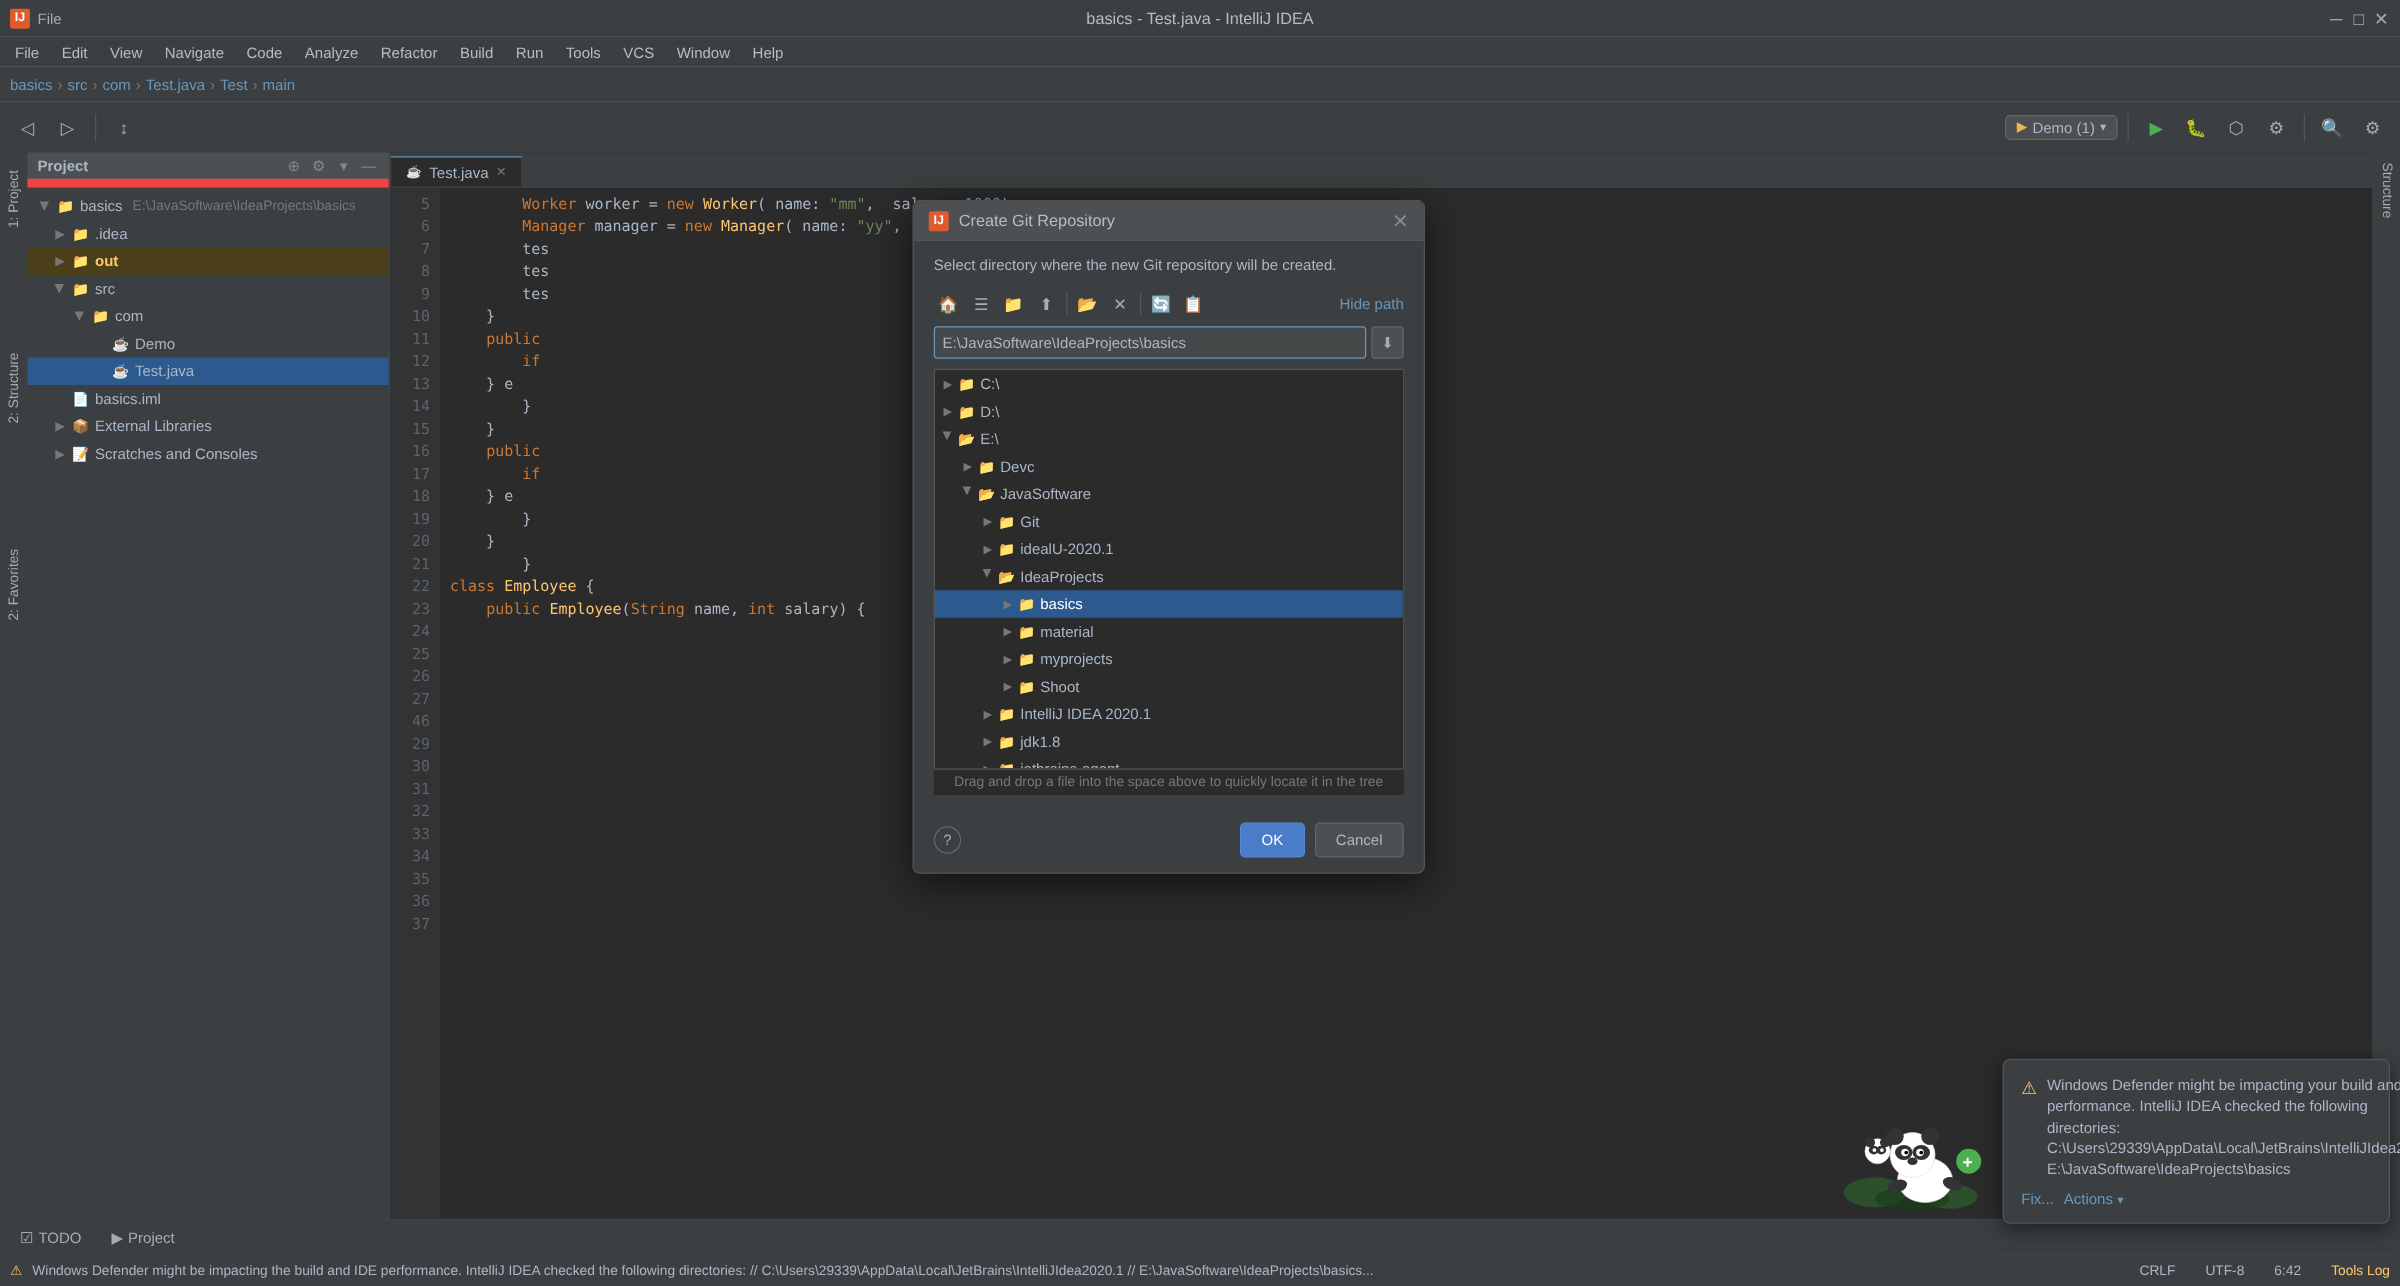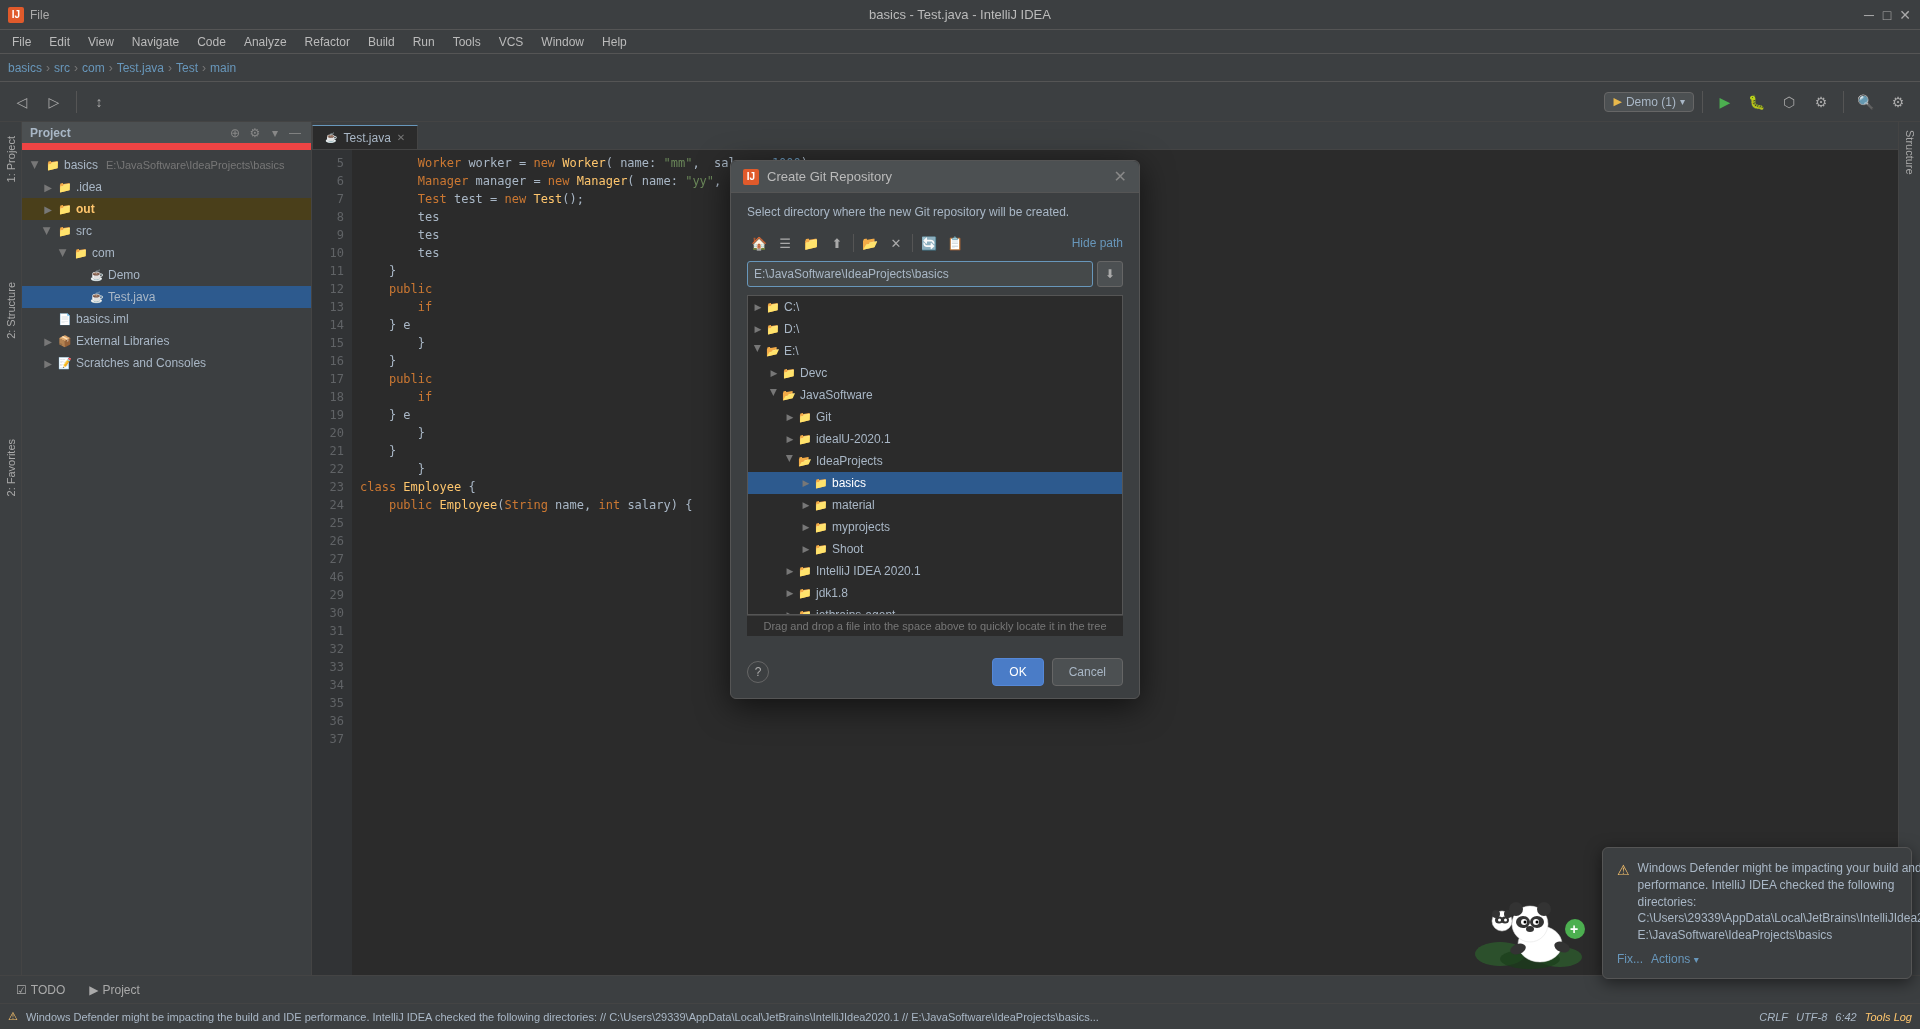--- a/index.html
+++ b/index.html
@@ -307,21 +307,21 @@
       background: #3c3f41;
       display: flex;
       align-items: center;
       justify-content: space-between;
       padding: 0 8px;
       font-size: 11px;
       color: #a9b7c6;
       border-top: 1px solid #444;
     }
     #status-left { display: flex; align-items: center; gap: 8px; }
-    #status-right { display: flex; align-items: center; gap: 8px; font-style: italic; }
+    #status-right { display: flex; align-items: center; gap: 24px; }
     .status-warn { color: #ffc66d; }
 
     
     #bottom-bar {
       height: 28px;
       background: #3c3f41;
       display: flex;
       align-items: center;
       padding: 0 8px;
       gap: 8px;
@@ -803,21 +803,20 @@
           <div>32</div>
           <div>33</div>
           <div>34</div>
         <div>35</div>
           <div>36</div>
           <div>37</div>
       </div>
       <div id="code-content">
         <div class="code-line">        <span class="kw">Worker</span> worker = <span class="kw">new</span> <span class="fn">Worker</span>( name: <span class="str">"mm"</span>,  salary: <span class="num">1000</span>);</div>
         <div class="code-line">        <span class="kw">Manager</span> manager = <span class="kw">new</span> <span class="fn">Manager</span>( name: <span class="str">"yy"</span>,  salary: <span class="num">5000</span>,  bonus: <span class="num">5000</span>);</div>
-        <div class="code-line">        <span class="kw">Test</span> test = <span class="kw">new</span> <span class="fn">Test</span>();</div>
         <div class="code-line">        tes</div>
         <div class="code-line">        tes</div>
         <div class="code-line">        tes</div>
         <div class="code-line">    }</div>
         <div class="code-line"></div>
         <div class="code-line">    <span class="kw">public</span></div>
         <div class="code-line">        <span class="kw">if</span></div>
         <div class="code-line"></div>
         <div class="code-line">    } e</div>
         <div class="code-line"></div>

